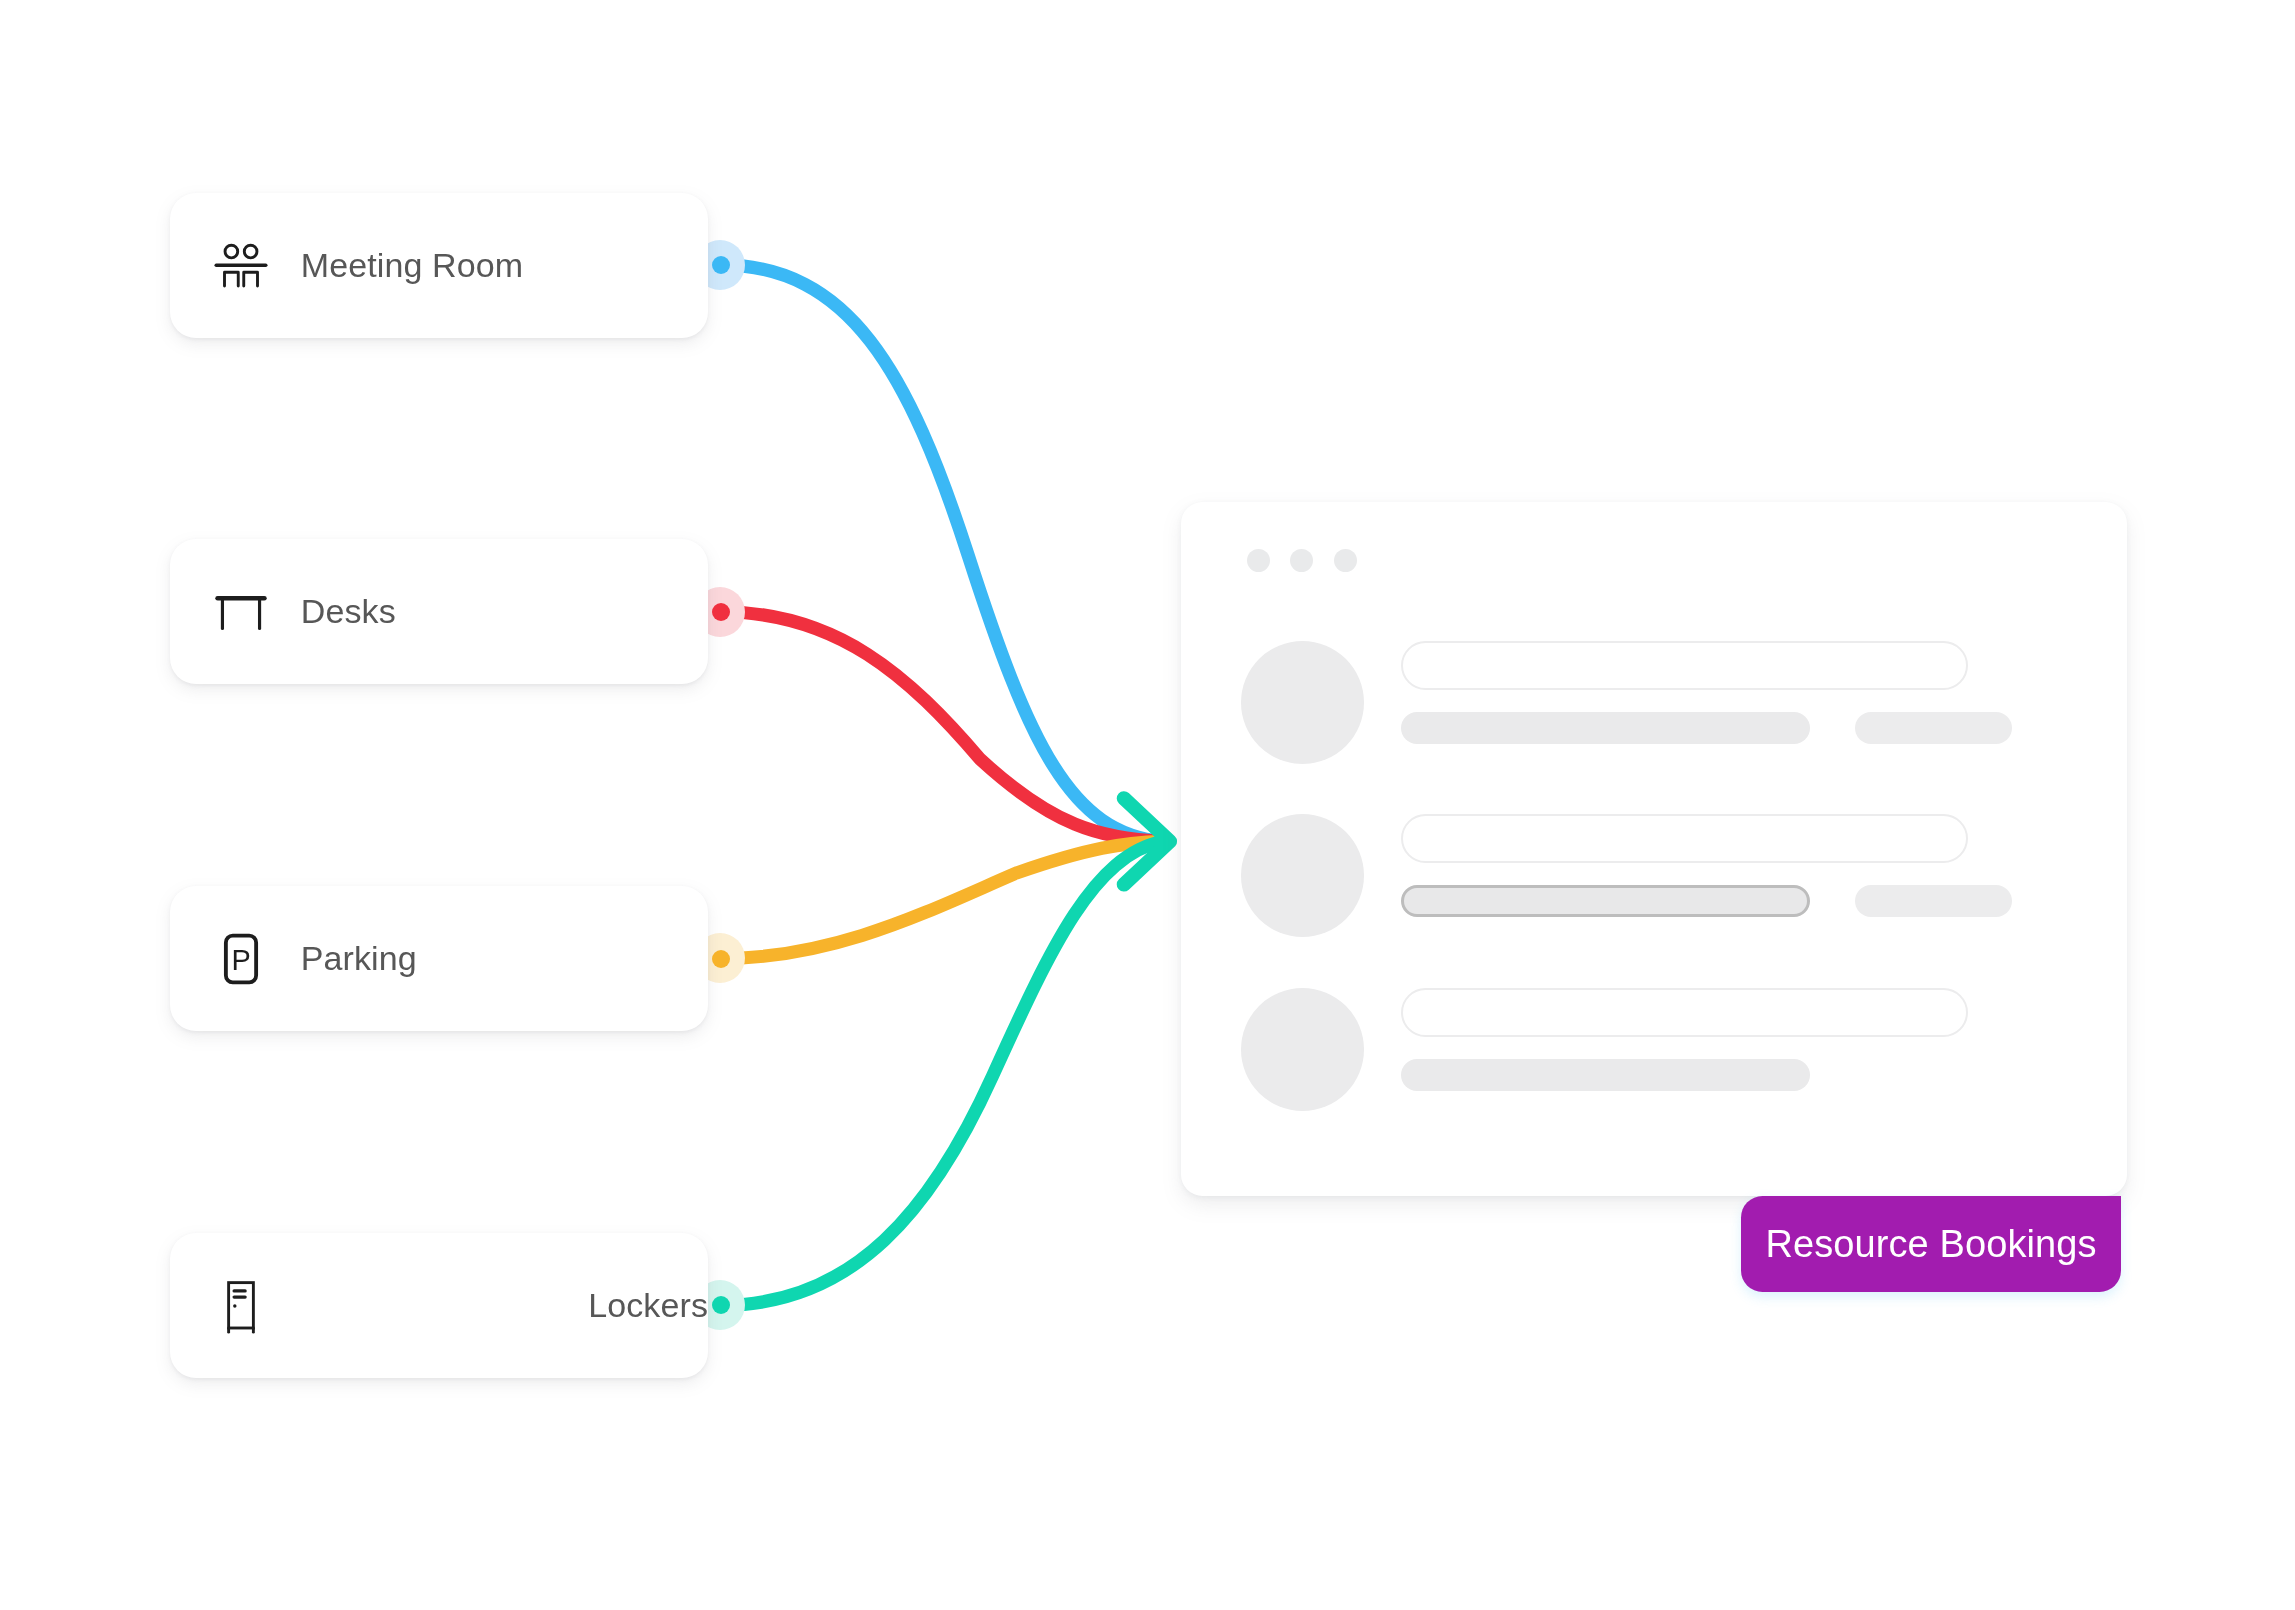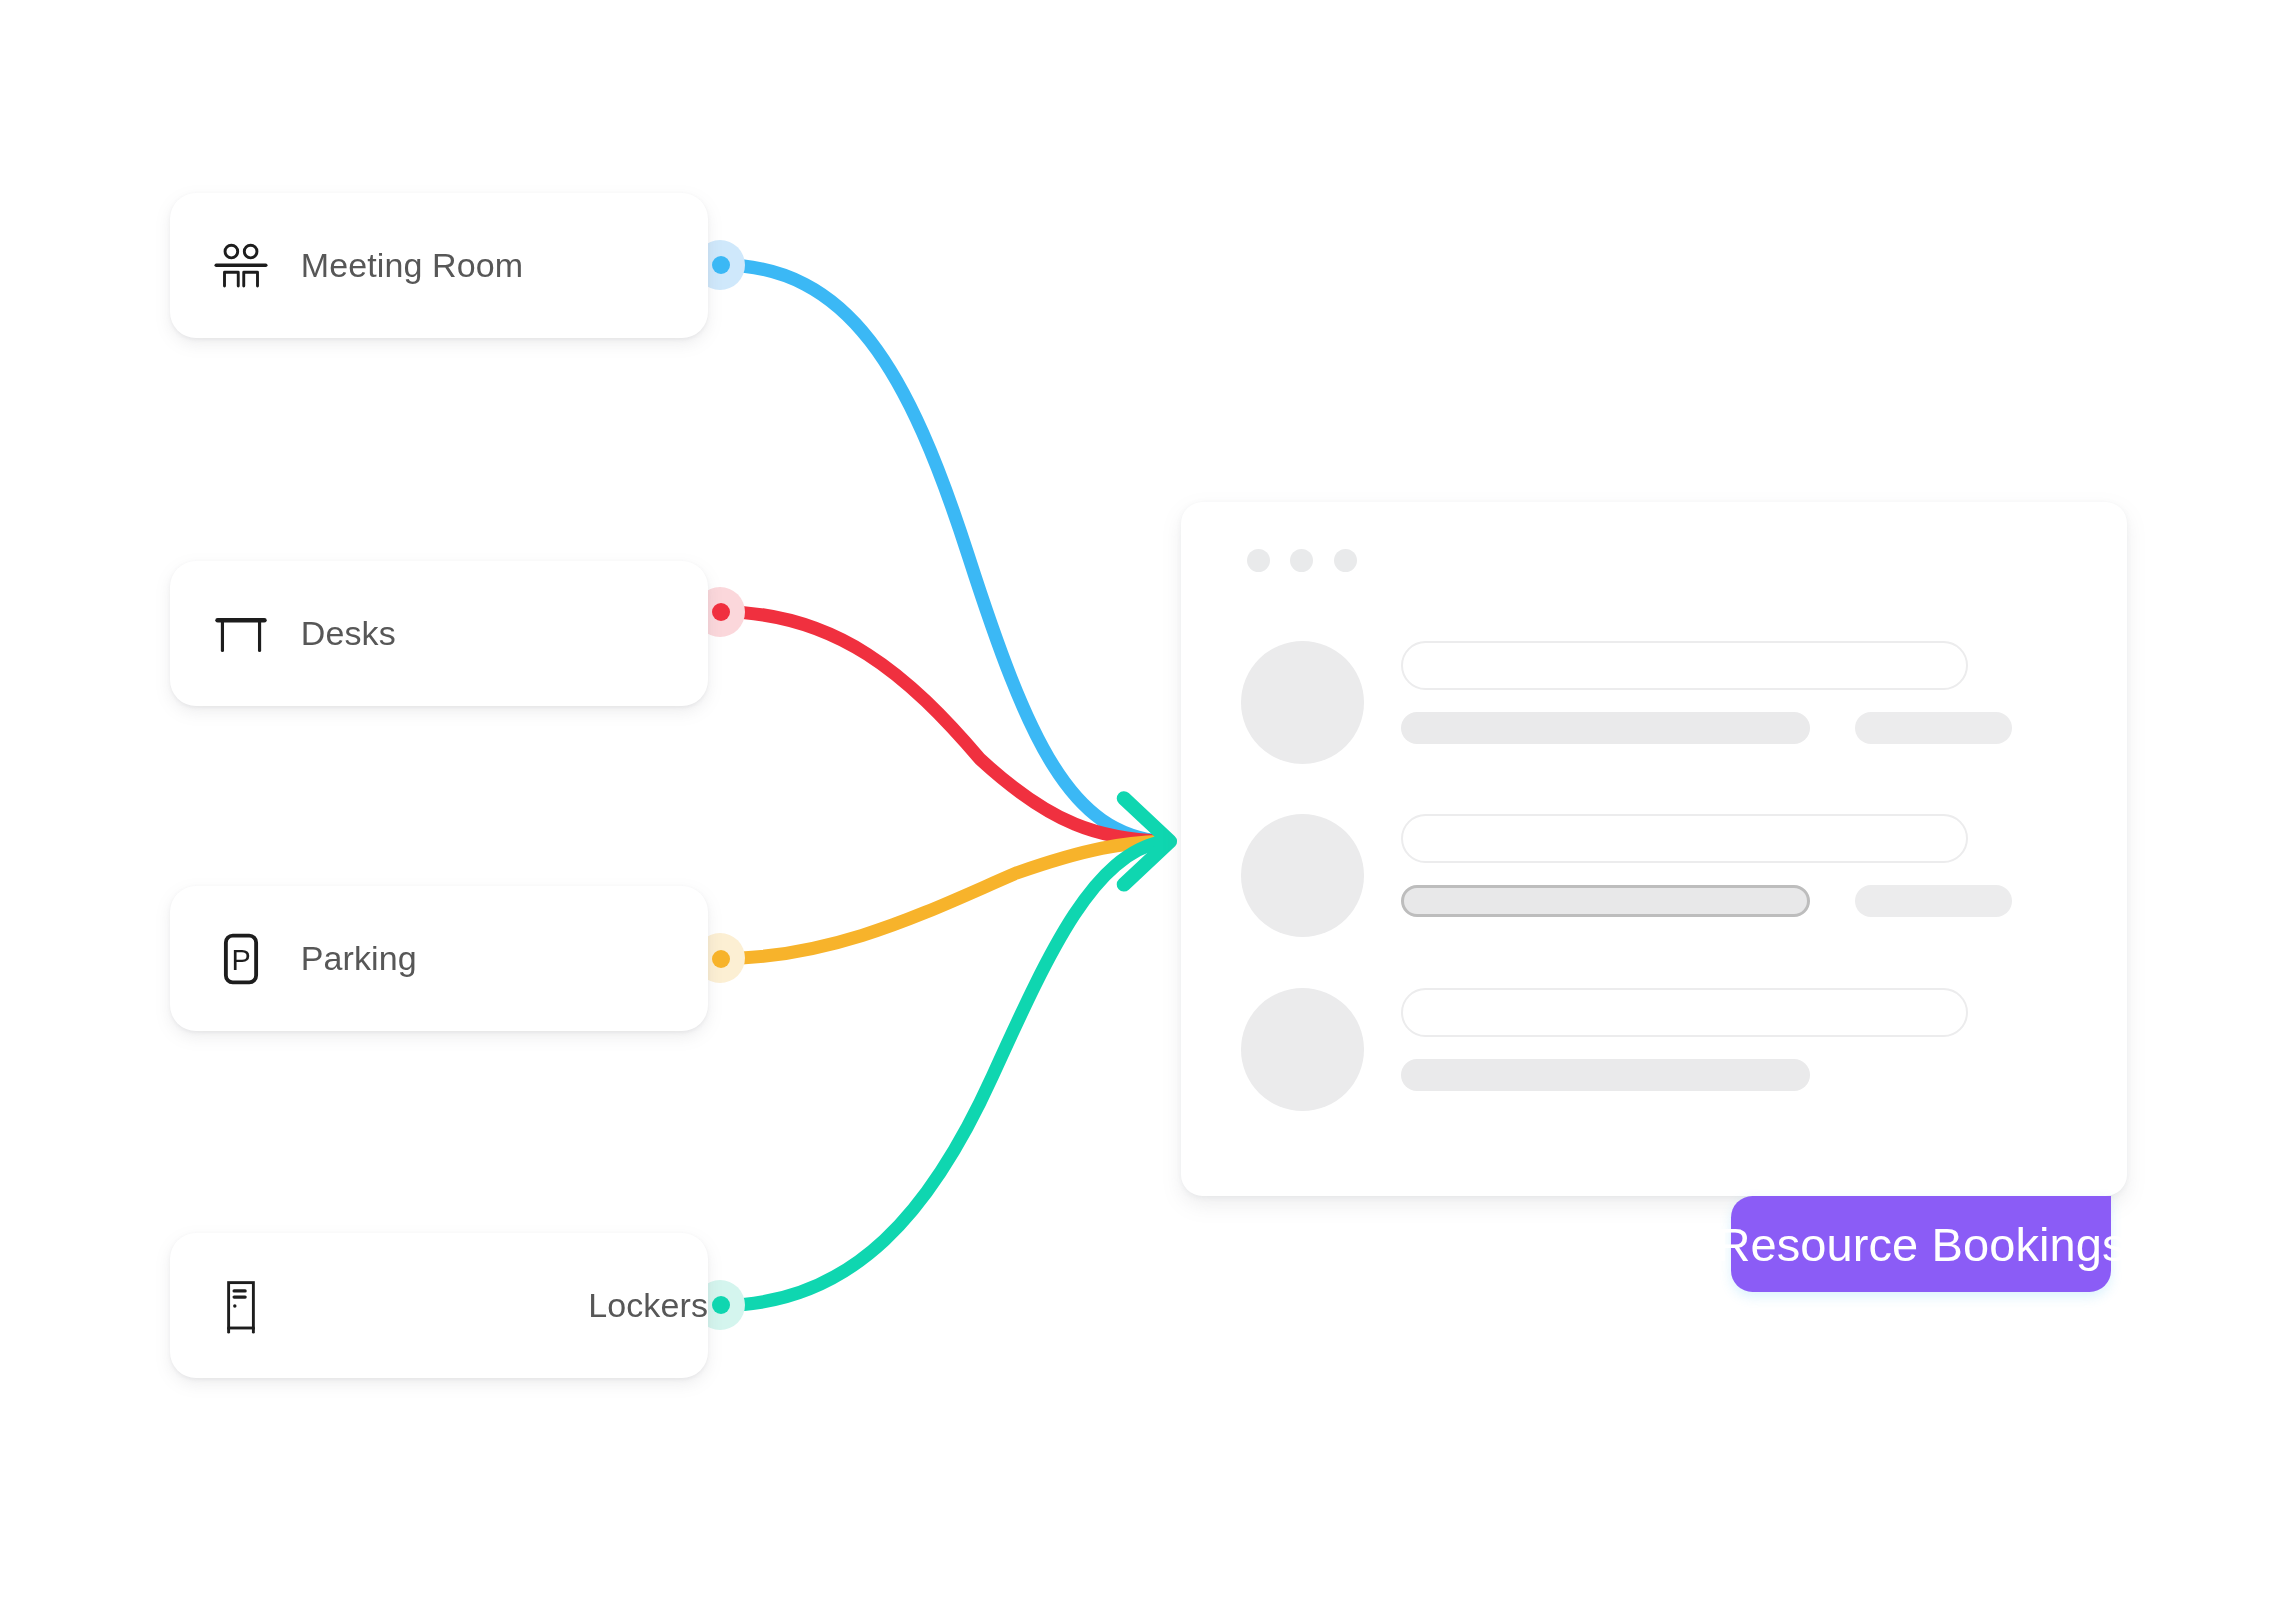--- a/index.html
+++ b/index.html
@@ -51,21 +51,21 @@
     justify-content: center;
     margin-left: 10.8px;
   }
   .res-card .res-label {
     font-size: 34px;
     color: #575757;
     letter-spacing: 0.1px;
     white-space: nowrap;
   }
   #card-meeting { top: 193px; }
-  #card-desks   { top: 561px; }
+  #card-desks   { top: 539px; }
   #card-parking { top: 886px; }
   #card-lockers { top: 1233px; justify-content: space-between; }
 
   
   .halo {
     position: absolute;
     width: 50px;
     height: 50px;
     border-radius: 50%;
     z-index: 2;
@@ -155,31 +155,31 @@
   }
   .bar-short {
     width: 157px;
     height: 32px;
     border-radius: 16px;
     background: #ececed;
   }
 
   #resource-badge {
     position: absolute;
-    right: 16px;
+    right: 6px;
     bottom: -96px;
     width: 380px;
     height: 96px;
-    background: #8b5cf6;
+    background: #a21caf;
     border-radius: 21.5px 0 21.5px 21.5px;
     display: flex;
     align-items: center;
     justify-content: center;
     color: #ffffff;
-    font-size: 47px;
+    font-size: 38px;
     letter-spacing: 0.1px;
     white-space: nowrap;
     z-index: 7;
     box-shadow: 0 4.8px 12px rgba(59,184,245,0.18);
   }
 </style>
 </head>
 <body>
 
 <div id="stage">

